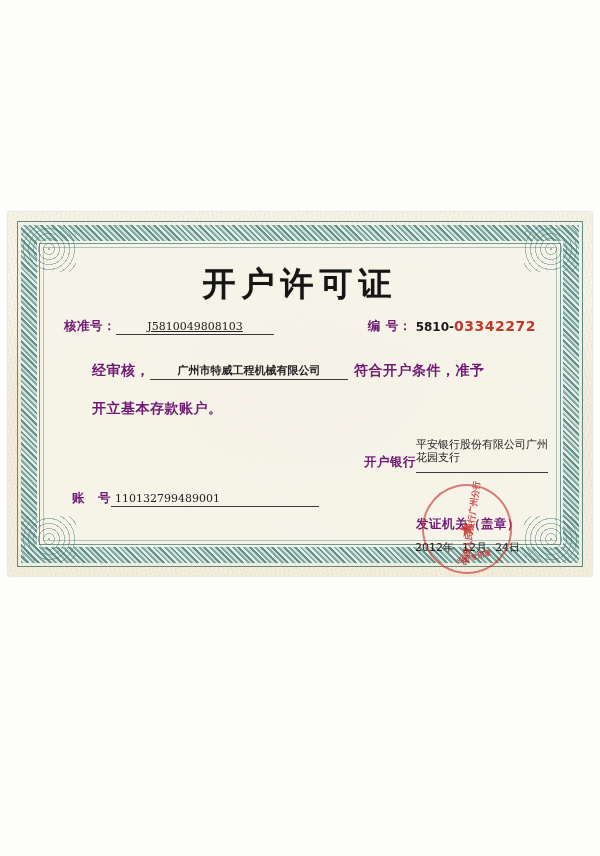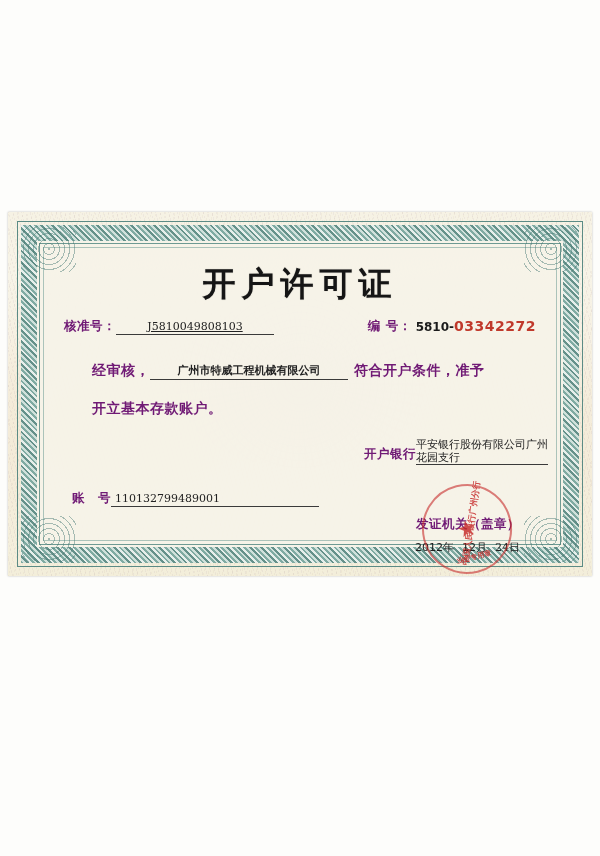--- a/index.html
+++ b/index.html
@@ -168,21 +168,21 @@
   #row-issuer { right: 28px; top: 264px; }
   #row-date { right: 24px; top: 288px; }
 
   .bank-val {
     font-size: 10.5px;
     line-height: 13px;
     max-width: 160px;
     white-space: normal;
     border-bottom: 1px solid #3a3a3a;
     text-align: left;
-    padding-bottom: 0;
+    padding-bottom: 8px;
   }
 
   
   .seal {
     position: absolute;
     right: 36px;
     top: 232px;
     width: 86px;
     height: 86px;
     border-radius: 50%;

